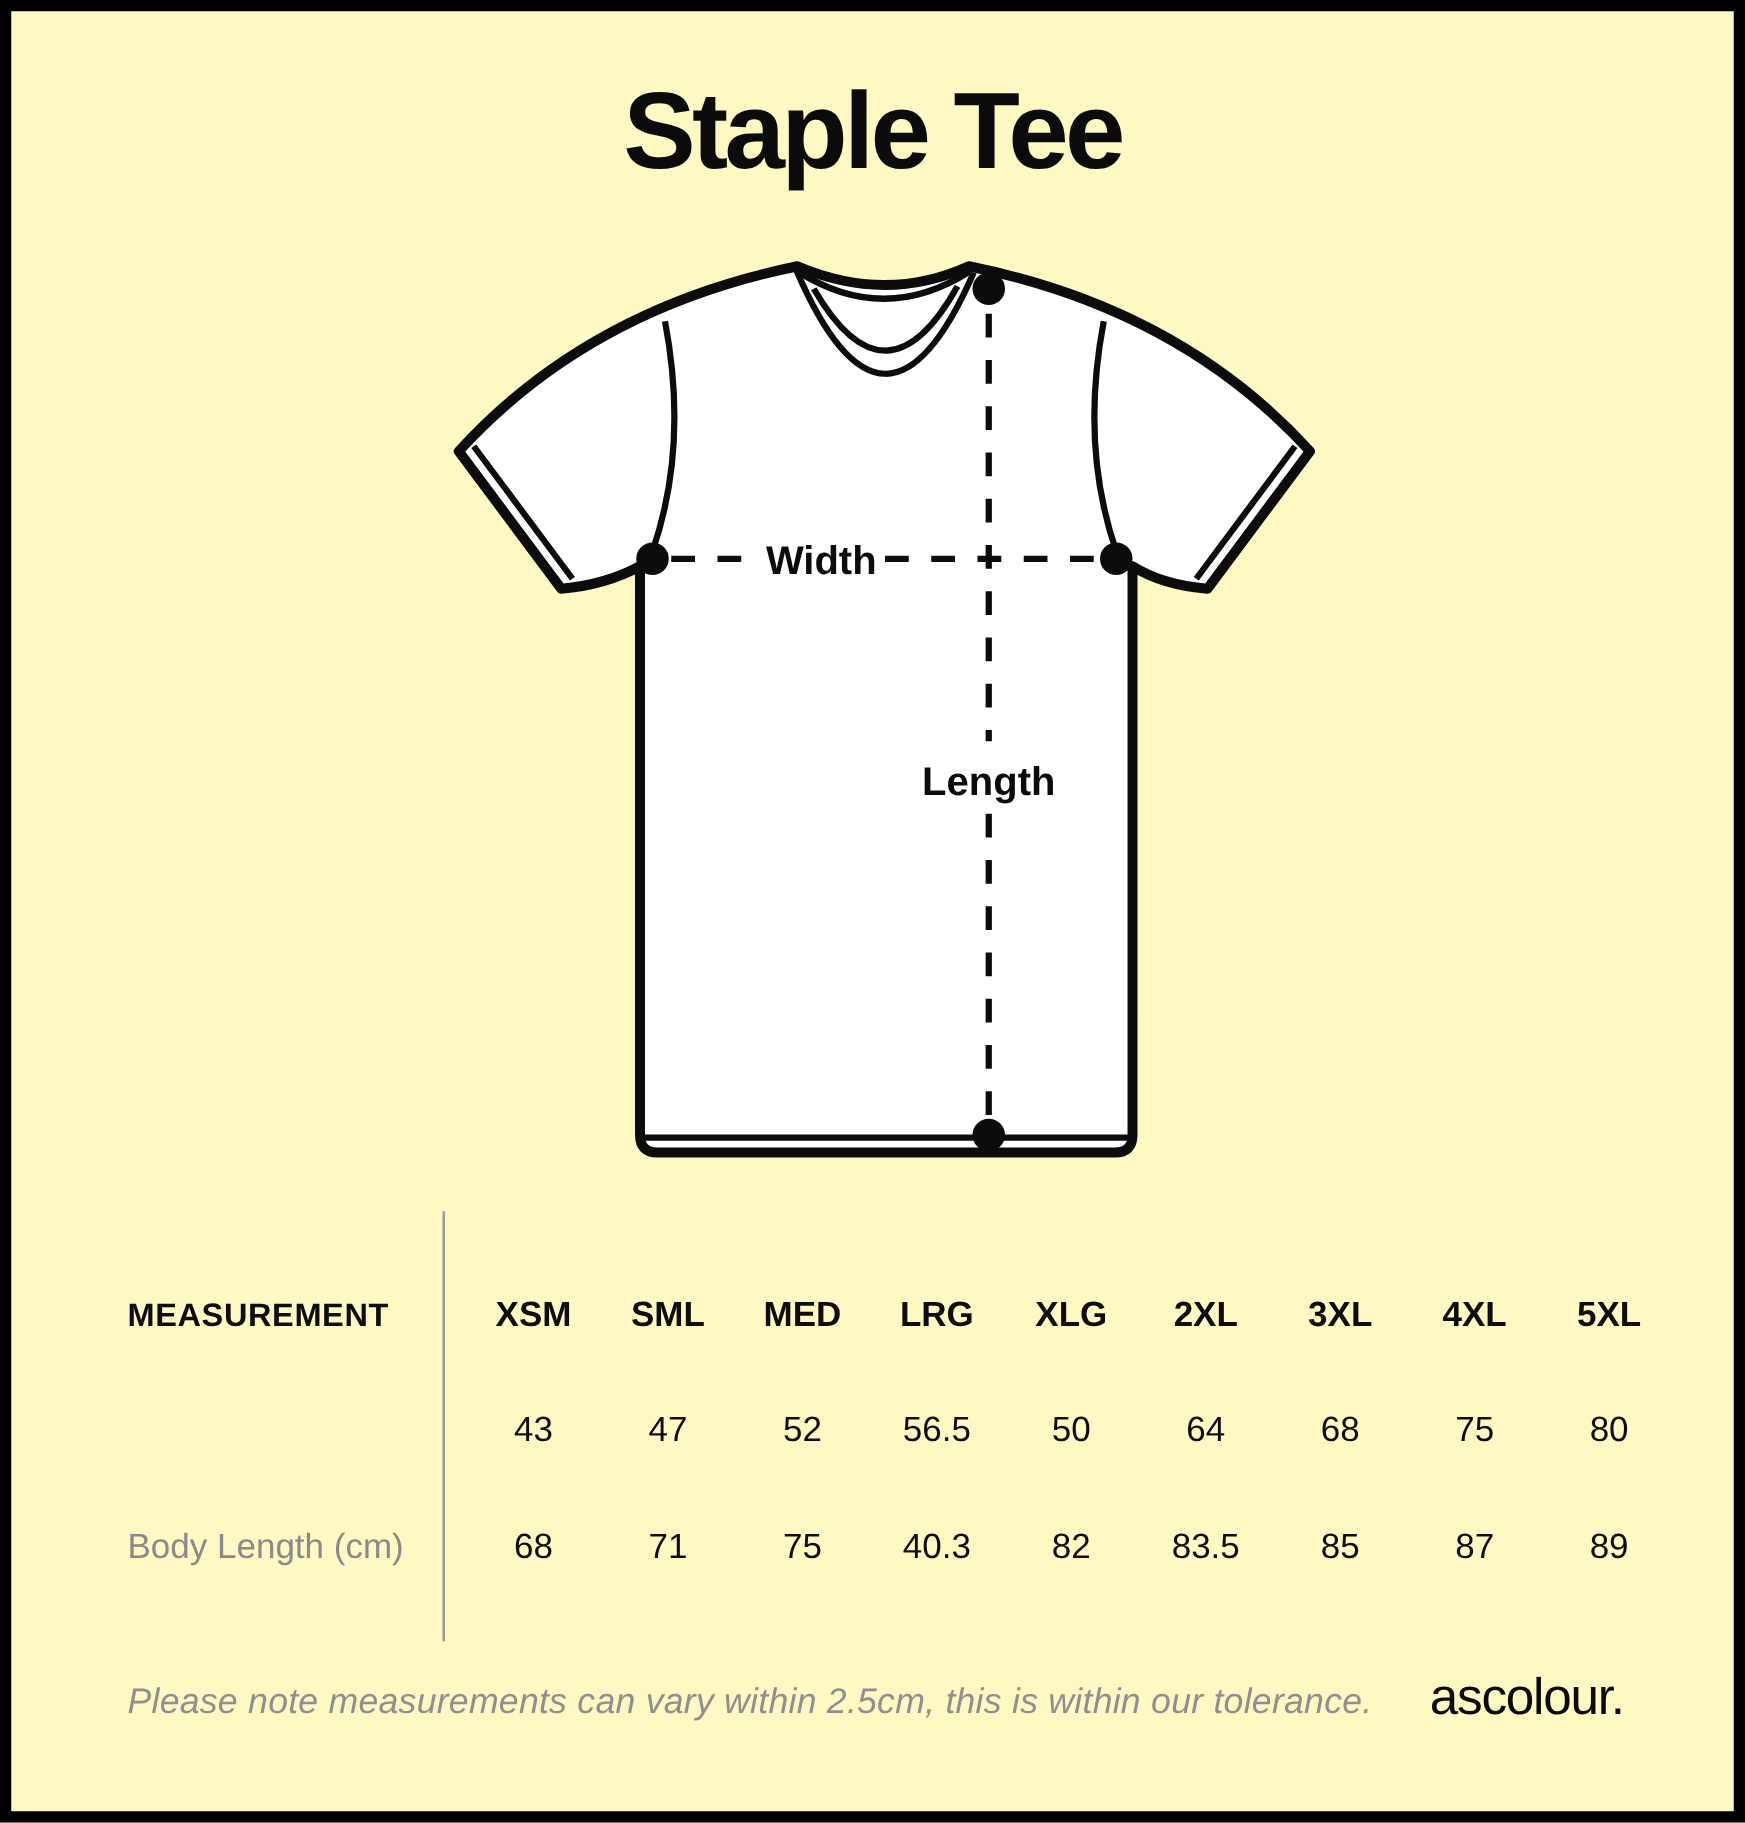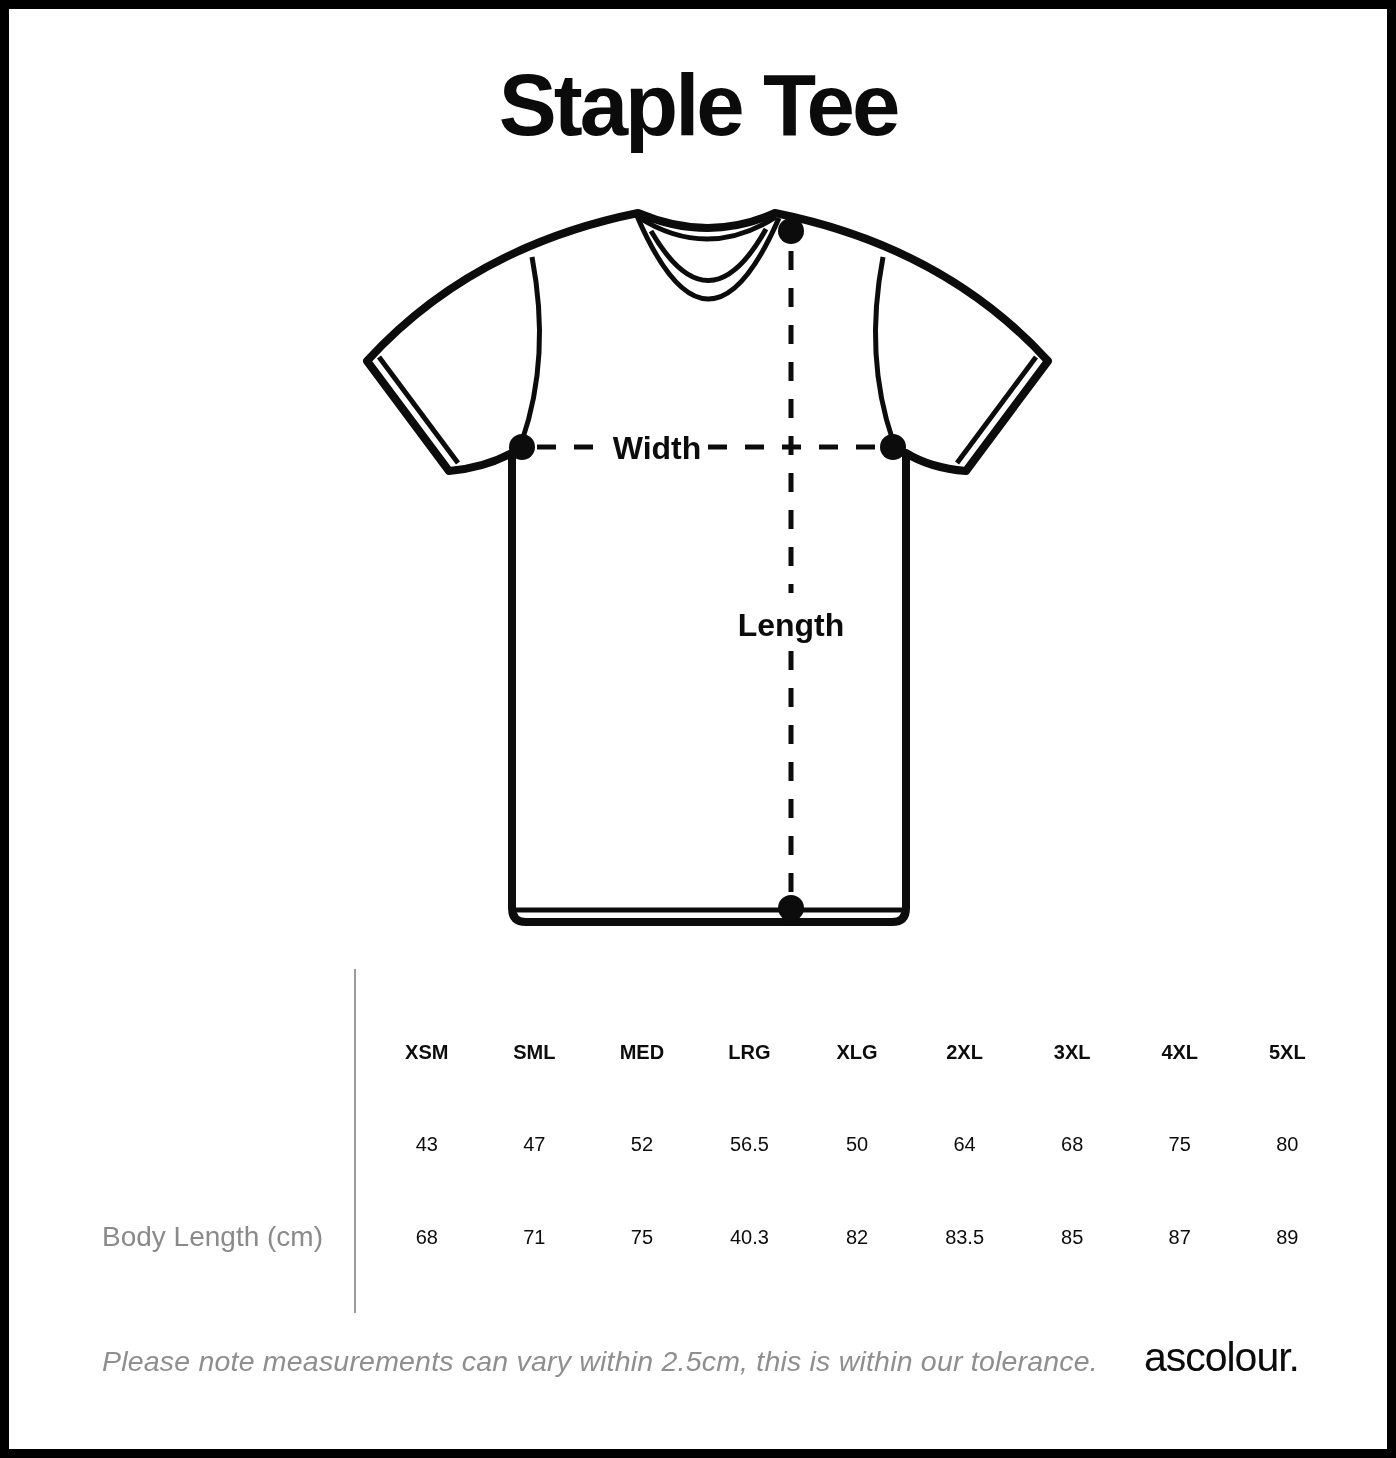--- a/index.html
+++ b/index.html
@@ -2,21 +2,21 @@
 <html><head>
 <meta charset="utf-8">
 <style>
   * { margin: 0; padding: 0; box-sizing: border-box; }
   html, body { background: #444; }
   #canvas {
     position: relative;
     width: 1396px;
     height: 1458px;
     margin: 0 auto;
-    background: #ffffff;
+    background: #fef9c3;
     border: 9px solid #000000;
     font-family: "Liberation Sans", "DejaVu Sans", sans-serif;
     overflow: hidden;
   }
   .page-title {
     position: absolute;
     top: 50px; left: 0; right: 0;
     text-align: center;
     font-size: 87px;
     font-weight: 700;
@@ -51,21 +51,21 @@
   .t-row.header-row .label-cell { font-weight: 700; letter-spacing: 0.5px; }
   .t-row .label-cell.muted { color: #8a8a8a; font-size: 28px; font-weight: 400; }
   .cells {
     position: absolute;
     left: 364px; top: 0; width: 968px; height: 36px;
     display: flex;
   }
   .cells .cell {
     flex: 1 1 0;
     display: flex; align-items: center; justify-content: center;
-    font-size: 20px;
+    font-size: 28px;
     color: #0d0d0d;
   }
   .header-row .cells .cell { font-weight: 700; }
   .row-header { top: 1025px; }
   .row-width  { top: 1117px; }
   .row-length { top: 1210px; }
   
   .footer-note {
     position: absolute;
     left: 93px; top: 1336px;
@@ -131,20 +131,21 @@
     <circle cx="884" cy="438" r="13" fill="#0c0c0c"></circle>
     <circle cx="782" cy="899" r="13" fill="#0c0c0c"></circle>
 
     <text x="648" y="450" text-anchor="middle" font-family="Liberation Sans, DejaVu Sans, sans-serif" font-size="32" font-weight="bold" fill="#0c0c0c">Width</text>
     <text x="782" y="627" text-anchor="middle" font-family="Liberation Sans, DejaVu Sans, sans-serif" font-size="32" font-weight="bold" fill="#0c0c0c">Length</text>
   </svg>
 
   <div class="divider"></div>
 
   <div class="t-row header-row row-header">
+    <div class="label-cell">MEASUREMENT</div>
     <div class="cells">
       <div class="cell">XSM</div>
       <div class="cell">SML</div>
       <div class="cell">MED</div>
       <div class="cell">LRG</div>
       <div class="cell">XLG</div>
       <div class="cell">2XL</div>
       <div class="cell">3XL</div>
       <div class="cell">4XL</div>
       <div class="cell">5XL</div>

